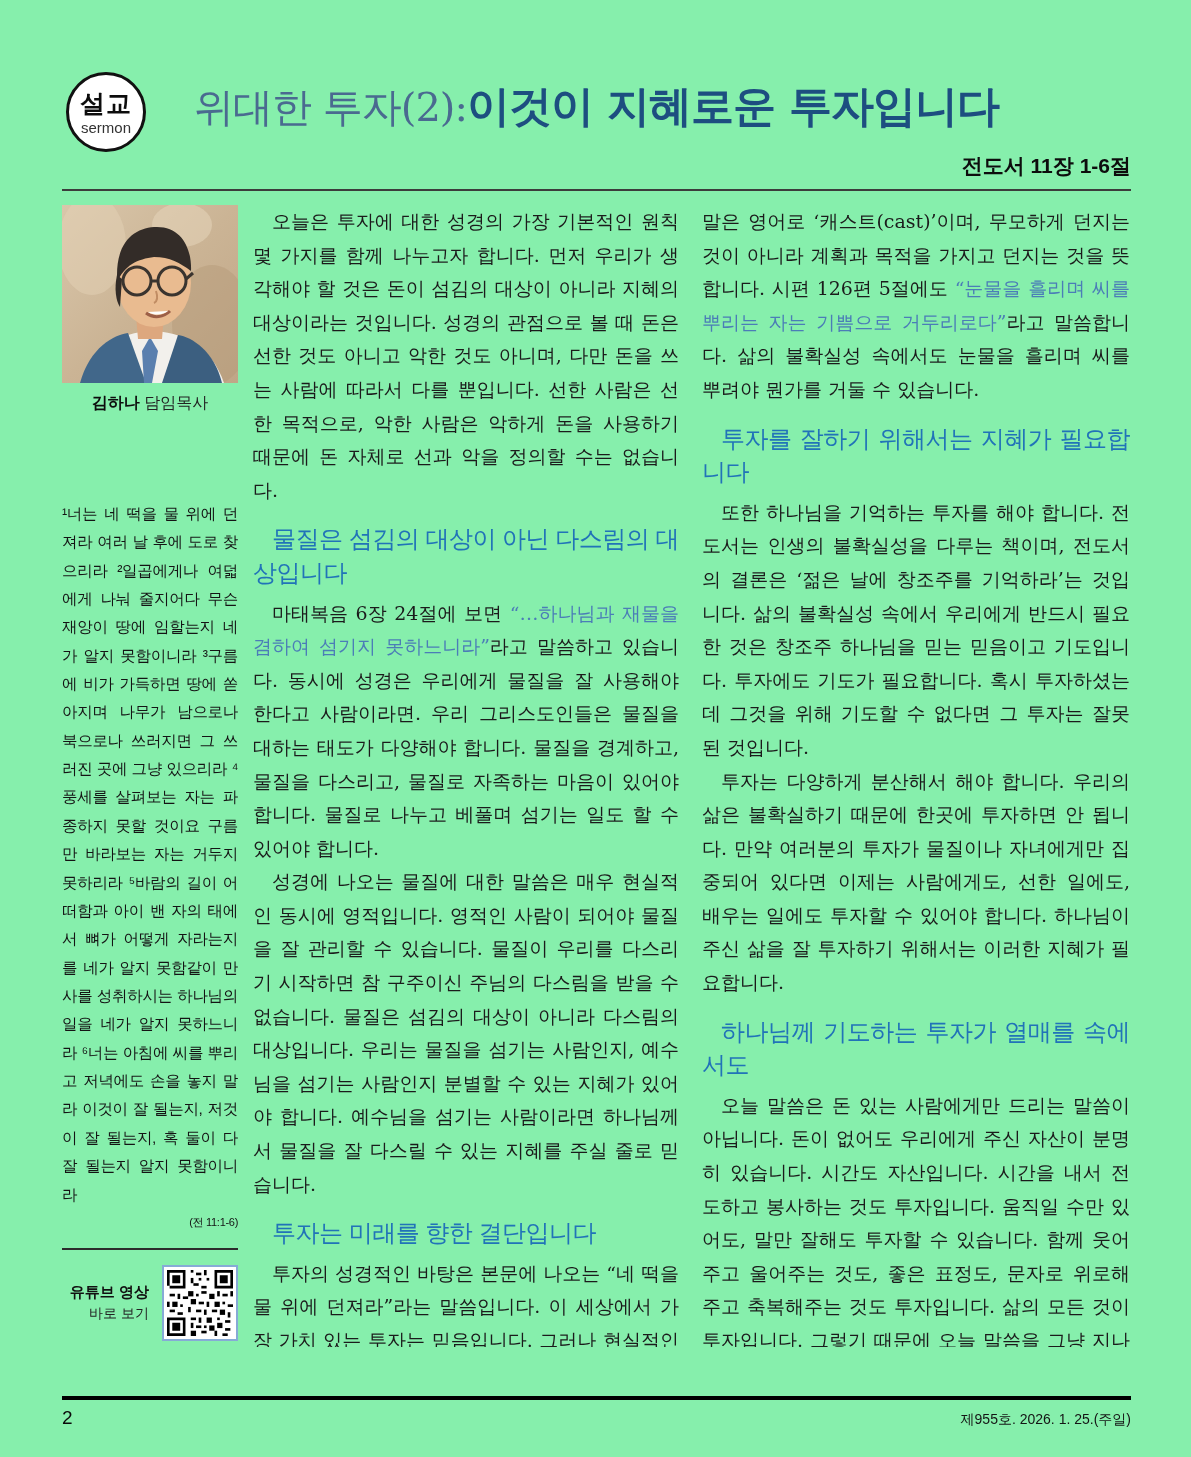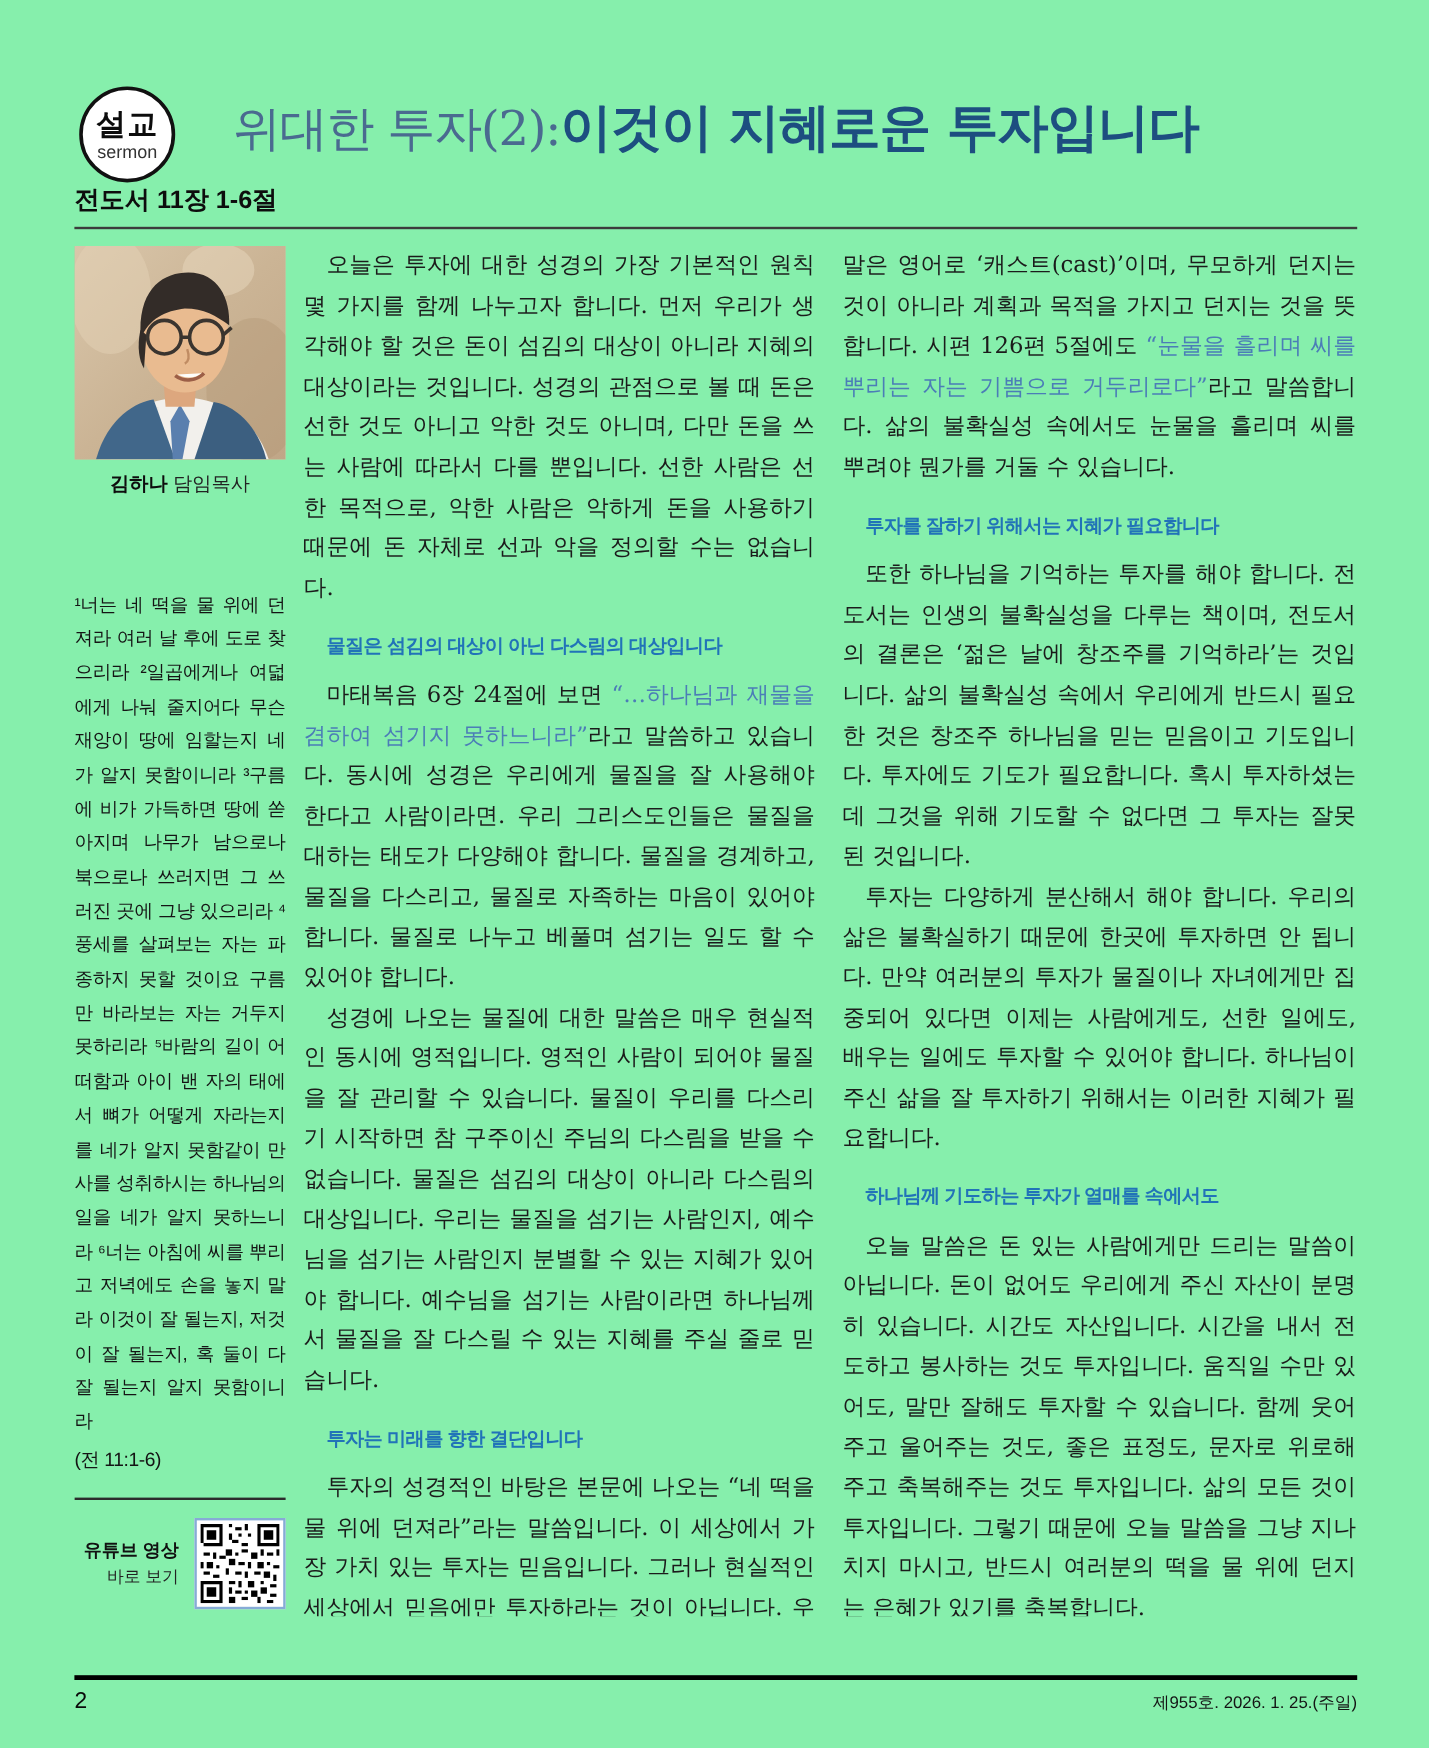--- a/index.html
+++ b/index.html
@@ -29,60 +29,60 @@
 
   .title { text-align: center; margin: 8px 0 0 0; font-weight: normal; white-space: nowrap; }
   .title-prefix {
     font-family: "DejaVu Serif", "Liberation Serif", serif;
     font-size: 40px; color: #4a6a90; letter-spacing: -1px;
   }
   .title-main {
     font-family: "DejaVu Serif", "Liberation Serif", serif;
     font-size: 43px; font-weight: bold; color: #1d4e80; letter-spacing: -1px;
   }
-  .subtitle { text-align: left; font-size: 21px; font-weight: bold; color: #0d0d0d; margin-top: 16px; }
+  .subtitle { text-align: right; font-size: 21px; font-weight: bold; color: #0d0d0d; margin-top: 16px; }
   .date-line { text-align: right; font-size: 15px; color: #3a3a3a; margin-top: 12px; }
   .header-rule { border: none; border-top: 2px solid #3c3c3c; margin: 9px 0 0 0; }
 
   
   .content { display: flex; align-items: stretch; margin-top: 14px; height: 1142px; overflow: hidden; flex: 0 0 auto; }
 
   .sidebar { width: 176px; flex: 0 0 176px; display: flex; flex-direction: column; }
   .pastor-figure { margin: 0; }
   .pastor-photo-wrap { width: 176px; height: 178px; overflow: hidden; background: #cfbb9e; }
   .pastor-caption { text-align: center; font-size: 16px; margin-top: 10px; color: #222; }
   .pastor-caption .name { font-weight: bold; color: #0d0d0d; }
 
   .scripture {
     margin-top: auto;
     font-size: 15.5px; line-height: 1.83; text-align: justify;
     color: #141414; letter-spacing: -0.3px;
   }
   .scripture p { margin: 0; }
-  .scripture-ref { text-align: left; font-size: 16px; margin-top: 3px; color: #141414; }
+  .scripture-ref { text-align: right; font-size: 11px; margin-top: 3px; color: #141414; }
   .sidebar-rule { border: none; border-top: 2px solid #2c2c2c; margin: 16px 0 15px 0; width: 100%; }
 
   .youtube-block { display: flex; align-items: center; justify-content: flex-end; gap: 13px; padding-bottom: 6px; }
   .yt-labels { text-align: right; }
   .yt-line1 { font-size: 15px; font-weight: bold; color: #111; }
   .yt-line2 { font-size: 14px; color: #222; margin-top: 3px; }
   .qr-box { border: 2px solid #86abd6; background: #fff; padding: 3px; line-height: 0; }
 
   .col {
     font-family: "DejaVu Serif", "Liberation Serif", serif;
     font-size: 19px; line-height: 33.6px; text-align: justify;
     color: #1b1b1b; overflow: hidden;
   }
   .col1 { width: 426px; flex: 0 0 426px; margin-left: 15px; }
   .col2 { width: 428px; flex: 0 0 428px; margin-left: 23px; }
   .col p { margin: 0; }
   .col p.indent { text-indent: 19px; }
   .col h2 {
     font-family: "Liberation Sans", sans-serif;
-    font-size: 16px; font-weight: bold; color: #2173b8;
+    font-size: 24px; font-weight: normal; color: #2173b8;
     margin: 15px 0 7px 0; text-indent: 19px; letter-spacing: -0.5px;
   }
   .quote { color: #4b7db7; }
 
   
   .footer { margin-top: auto; flex: 0 0 auto; padding-bottom: 28px; }
   .footer-rule { border: none; border-top: 4px solid #000; margin: 0; }
   .footer-row { display: flex; justify-content: space-between; align-items: baseline; margin-top: 7px; }
   .page-num { font-size: 19px; color: #0a0a0a; }
   .issue { font-size: 14px; color: #141414; }

